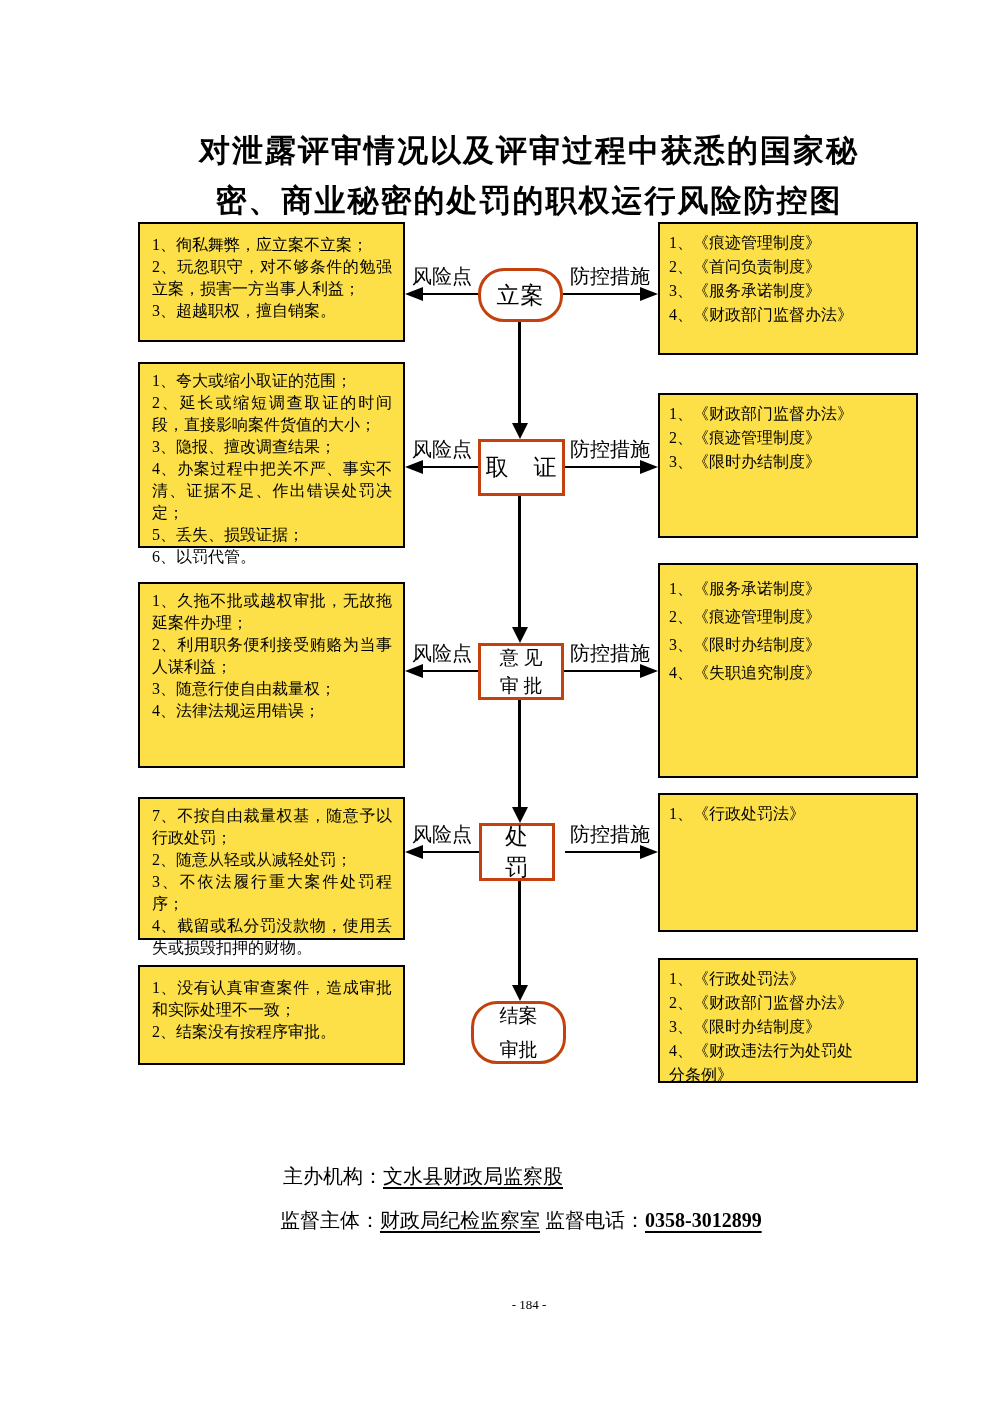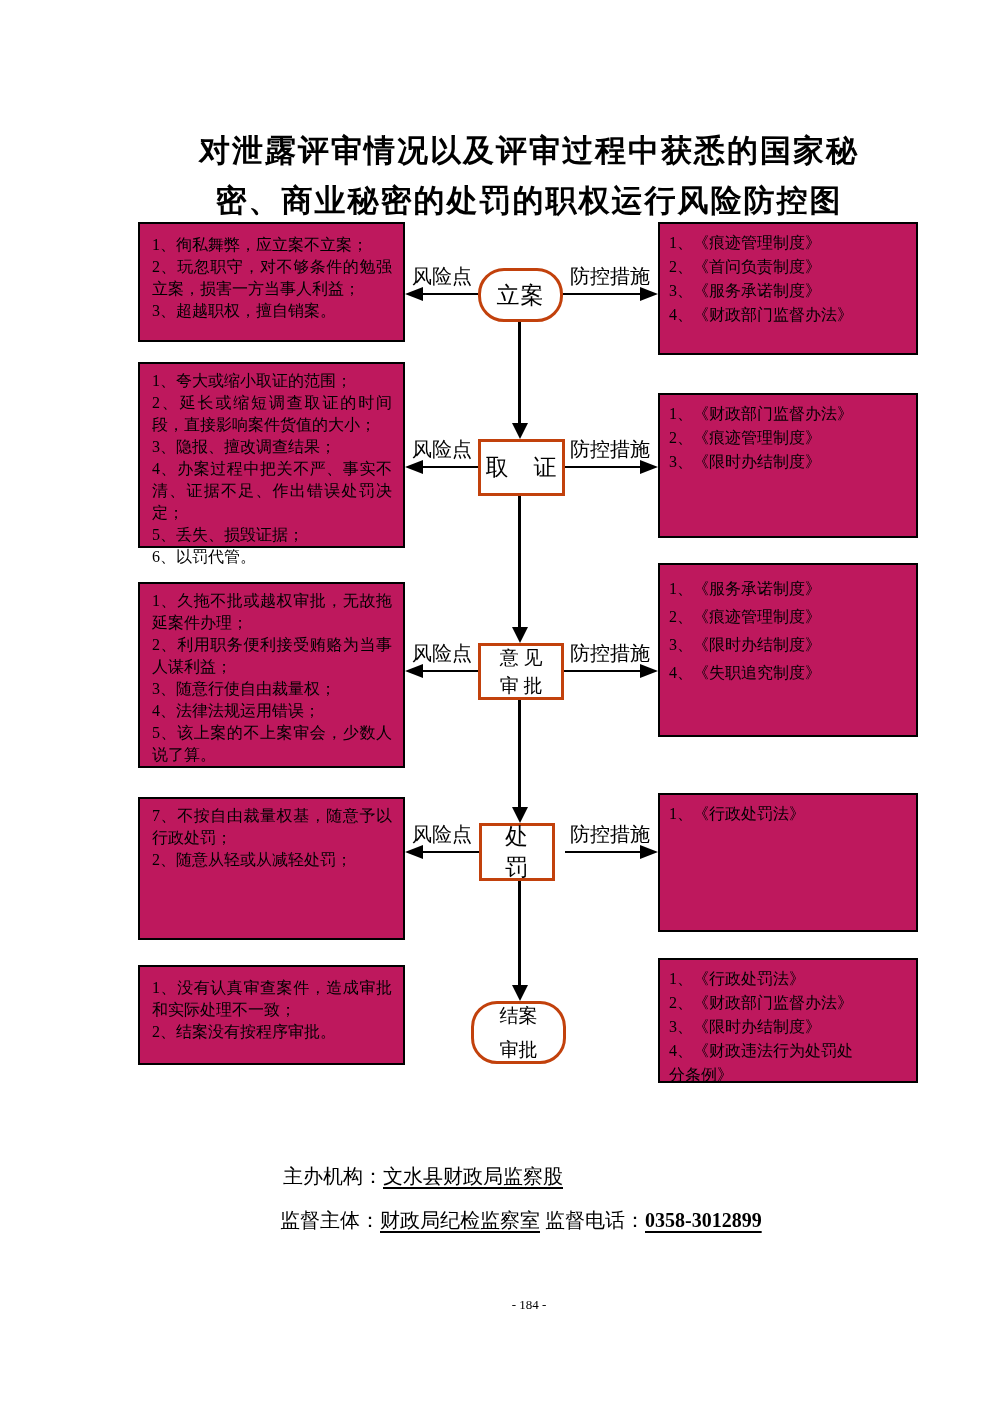--- a/index.html
+++ b/index.html
@@ -1,21 +1,21 @@
 <!DOCTYPE html>
 <html><head>
 <meta charset="utf-8">
 <style>
   html,body{margin:0;padding:0;background:#fff;}
   body{font-family:"Liberation Serif","DejaVu Serif",serif;color:#000;}
   .page{position:relative;width:992px;height:1403px;background:#fff;overflow:hidden;margin-left:33px;}
   .title{position:absolute;top:126px;left:0;width:100%;text-align:center;font-weight:bold;
          font-size:31px;line-height:50px;letter-spacing:2px;margin:0;}
   .title span{display:block;}
-  .box{position:absolute;border:2px solid #000;background:#be185d;font-size:16px;line-height:22px;
+  .box{position:absolute;border:2px solid #000;background:#fde047;font-size:16px;line-height:22px;
        text-align:justify;}
   .left-box{width:267px;left:105px;padding:6px 11px 6px 12px;box-sizing:border-box;}
   .right-box{width:260px;left:625px;padding:7px 48px 7px 9px;box-sizing:border-box;line-height:24px;text-align:left;}
   .right-box.wide-lh{line-height:28px;padding-top:10px;}
   .node{position:absolute;border:3px solid #c2410c;background:#fff;display:flex;flex-direction:column;
         align-items:center;justify-content:center;box-sizing:border-box;text-align:center;}
   .node.single{font-size:23px;letter-spacing:1px;}
   .node.double{font-size:19px;line-height:23px;justify-content:space-between;}
   .stadium{border-radius:26px;}
   .hline{position:absolute;height:2px;background:#000;}
@@ -88,44 +88,45 @@
   <div class="hline" style="left:532px;top:466px;width:78px;"></div>
   <div class="tri-right" style="left:607px;top:460px;"></div>
   <div class="vline" style="left:485px;top:496px;height:132px;"></div>
   <div class="tri-down" style="left:479px;top:627px;"></div>
 
   <div class="box left-box" style="top:582px;height:186px;">
       <div>1、久拖不批或越权审批，无故拖延案件办理；</div>
       <div>2、利用职务便利接受贿赂为当事人谋利益；</div>
       <div>3、随意行使自由裁量权；</div>
       <div>4、法律法规运用错误；</div>
-      <div>5、该上案的不上案审会，少数人说了算。</div>
     </div>
   <div class="node double" style="left:445px;top:643px;width:86px;height:57px;">
     <span>意 见</span>
     <span>审 批</span>
   </div>
-  <div class="box right-box wide-lh" style="top:563px;height:174px;">
+  <div class="box right-box wide-lh" style="top:563px;height:215px;">
       <div>1、《服务承诺制度》</div>
       <div>2、《痕迹管理制度》</div>
       <div>3、《限时办结制度》</div>
       <div>4、《失职追究制度》</div>
     </div>
   <div class="alabel" style="left:372px;top:640px;width:74px;">风险点</div>
   <div class="alabel" style="left:528px;top:640px;width:98px;">防控措施</div>
   <div class="hline" style="left:386px;top:670px;width:59px;"></div>
   <div class="tri-left" style="left:372px;top:664px;"></div>
   <div class="hline" style="left:531px;top:670px;width:79px;"></div>
   <div class="tri-right" style="left:607px;top:664px;"></div>
   <div class="vline" style="left:485px;top:700px;height:108px;"></div>
   <div class="tri-down" style="left:479px;top:807px;"></div>
 
   <div class="box left-box" style="top:797px;height:143px;">
       <div>7、不按自由裁量权基，随意予以行政处罚；</div>
       <div>2、随意从轻或从减轻处罚；</div>
+      <div>3、不依法履行重大案件处罚程序；</div>
+      <div>4、截留或私分罚没款物，使用丢失或损毁扣押的财物。</div>
     </div>
   <div class="node single" style="left:446px;top:823px;width:76px;height:58px;">
     <span>处　罚</span>
   </div>
   <div class="box right-box" style="top:793px;height:139px;">
       <div>1、《行政处罚法》</div>
     </div>
   <div class="alabel" style="left:372px;top:821px;width:74px;">风险点</div>
   <div class="alabel" style="left:528px;top:821px;width:98px;">防控措施</div>
   <div class="hline" style="left:386px;top:851px;width:60px;"></div>

